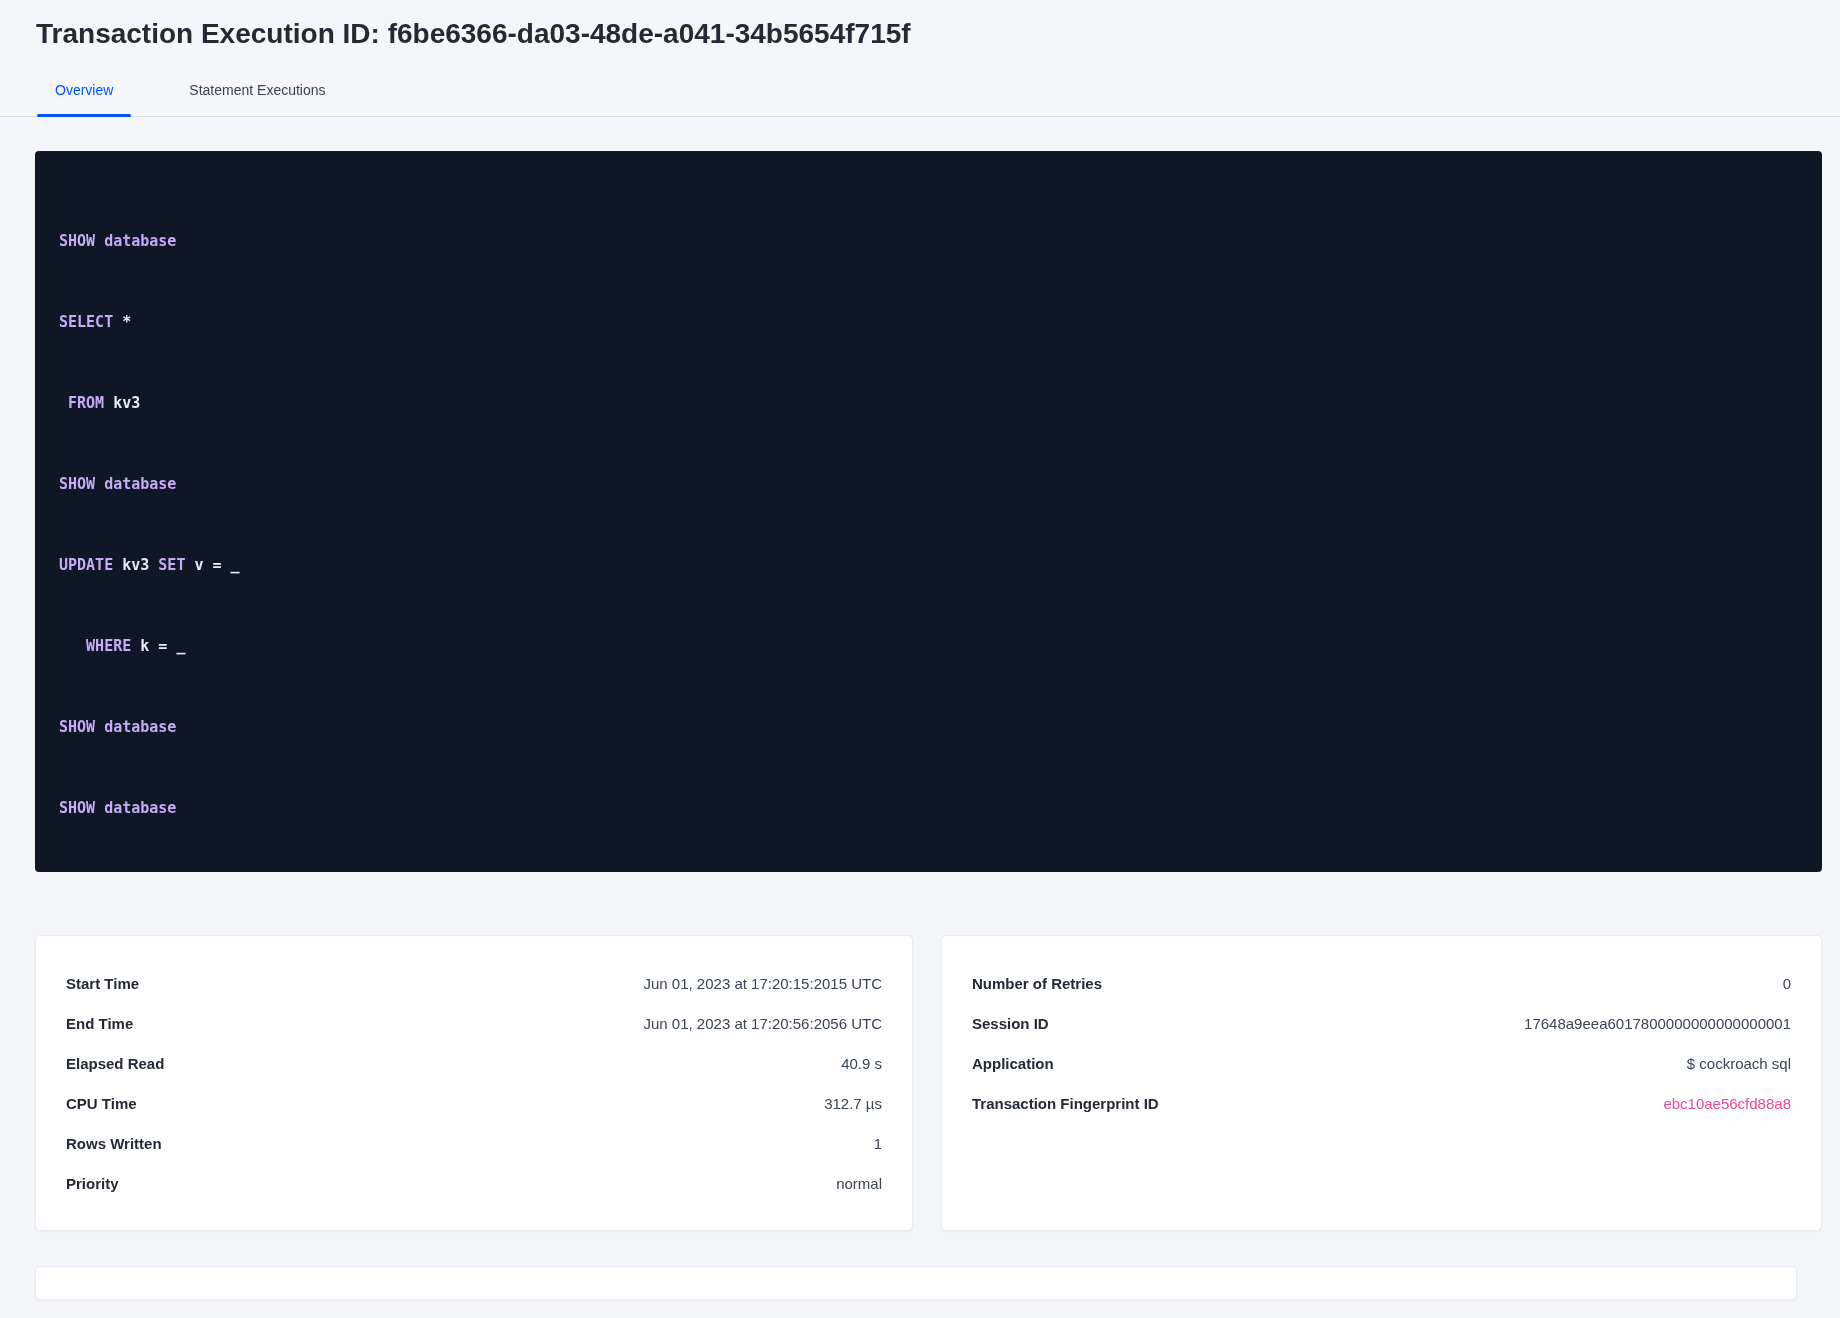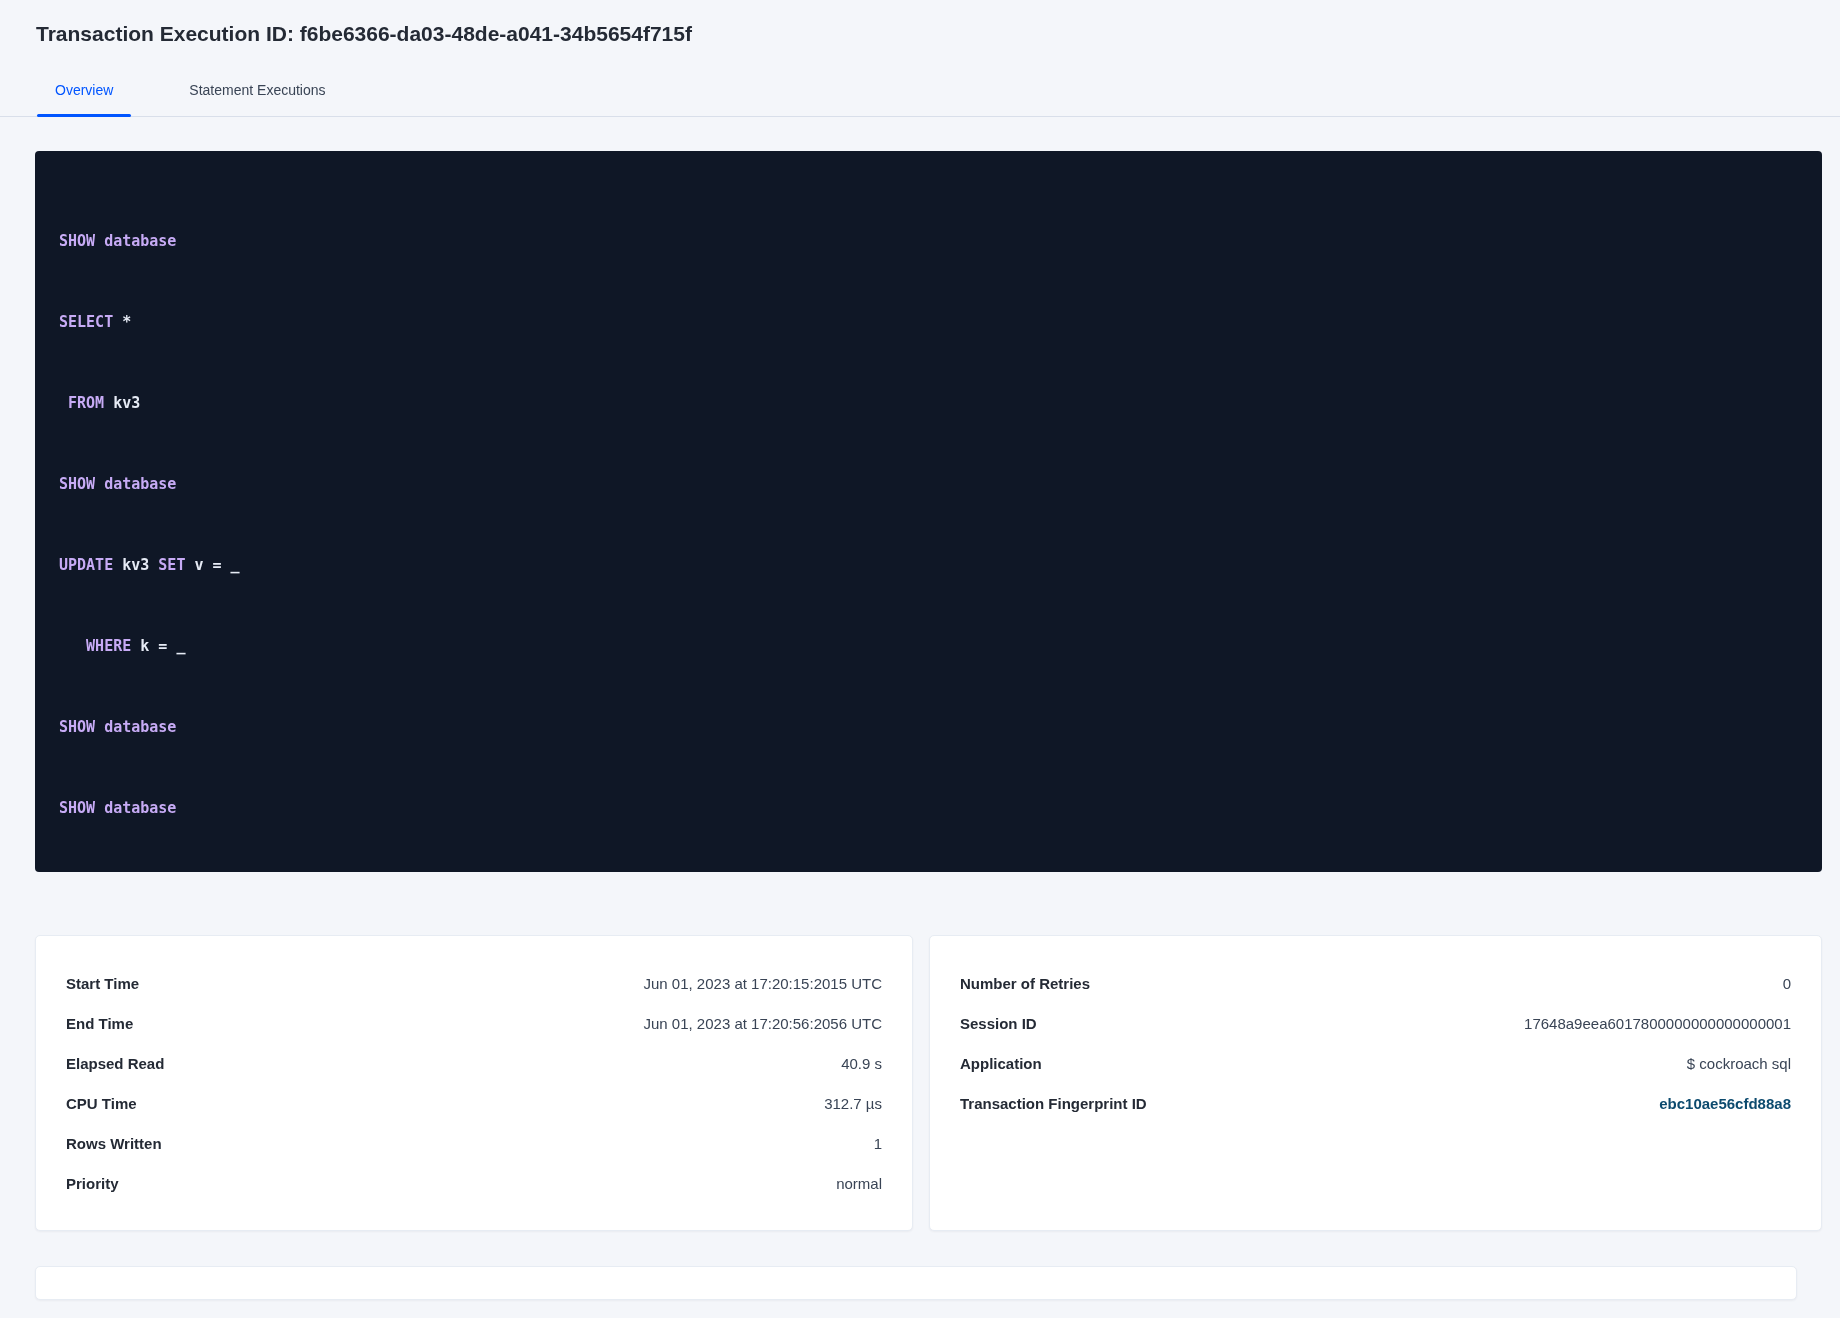--- a/index.html
+++ b/index.html
@@ -6,21 +6,21 @@
   html,body { width:1840px; height:1318px; }
   body {
     background:#f4f6fa;
     font-family:"Liberation Sans", sans-serif;
     color:#394455;
     overflow:hidden;
   }
   
   .page-title {
     padding:19px 0 0 36px;
-    font-size:21px; line-height:29px;
+    font-size:28px; line-height:29px;
     font-weight:700; color:#242a35;
   }
   .tabbar {
     margin-top:26px; padding-left:37px;
     border-bottom:1px solid #d9dfea;
     display:flex; gap:40px;
   }
   .tab {
     position:relative;
     font-size:14px; line-height:20px;
@@ -38,33 +38,33 @@
     background:#0f1726;
     border-radius:4px;
     padding:23px 24px;
     font-family:"DejaVu Sans Mono", monospace;
     font-size:15px; line-height:27px; font-weight:700;
     white-space:pre;
   }
   .sqlbox .kw { color:#c7abf5; }
   .sqlbox .id { color:#e6ebf5; }
   
-  .cards { display:flex; gap:16px; margin:63px 18px 0 35px; align-items:stretch;text-align:right; }
+  .cards { display:flex; gap:28px; margin:63px 18px 0 35px; align-items:stretch;text-align:right; }
   .card {
     background:#fff;
     border:1px solid #e7ecf3;
     border-radius:5px;
     box-shadow:0 1px 2px rgba(36,42,53,0.05);
   }
   .card.left  { width:878px; padding:27px 30px; }
   .card.right { flex:1;       padding:27px 30px; }
   .kv-row { display:flex; justify-content:space-between; align-items:center; height:40px; font-size:15px; }
   .kv-label { font-weight:700; color:#242a35; }
   .kv-value { color:#394455; }
-  .kv-value.link { color:#0c4a6e; cursor:pointer;font-weight:bold; }
+  .kv-value.link { color:#ec4899; cursor:pointer; }
   
   .insights-card {
     margin:35px 43px 0 35px;
     background:#fff; border:1px solid #e7ecf3; border-radius:5px;
     box-shadow:0 1px 2px rgba(36,42,53,0.05);
     padding:22px 30px 10px 44px;
   }
 </style>
 </head>
 <body>

